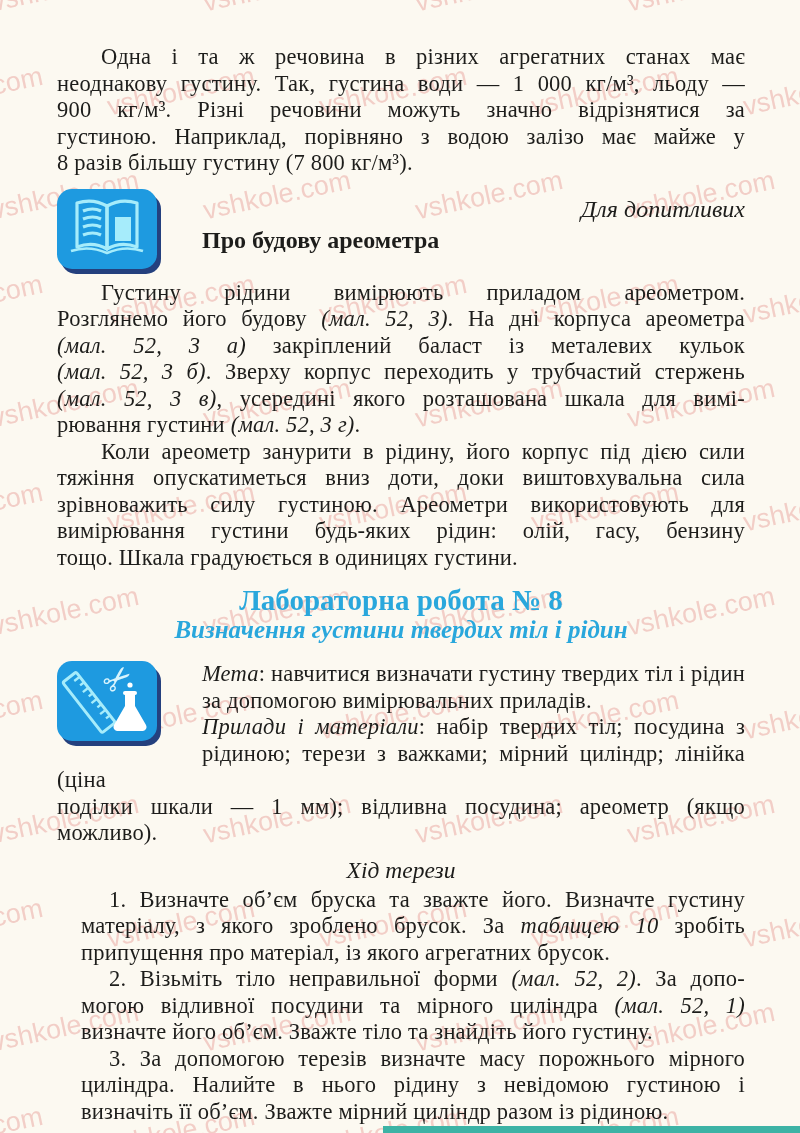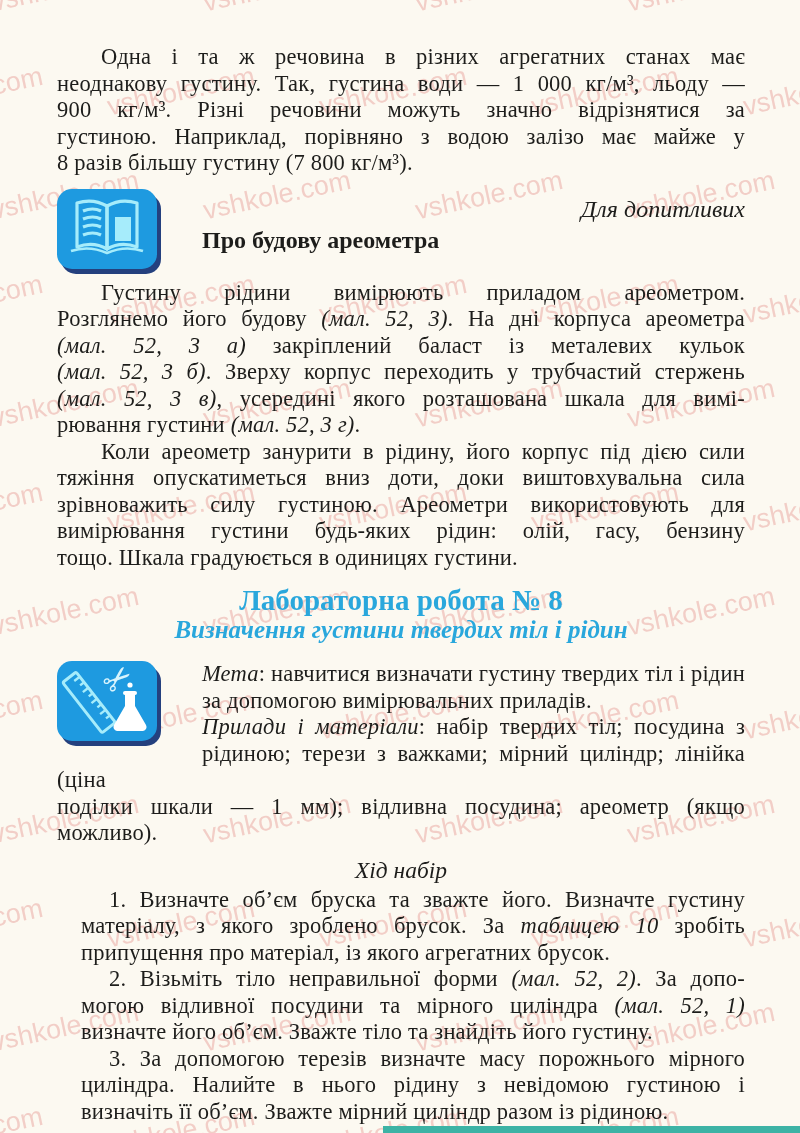--- a/index.html
+++ b/index.html
@@ -204,21 +204,21 @@
         </div>
       <div class="para">
           <div class="tline"><i>Прилади і матеріали</i>: набір твердих тіл; посудина з</div>
           <div class="tline">рідиною; терези з важками; мірний циліндр; лінійка (ціна</div>
           <div class="tline">поділки шкали — 1 мм); відливна посудина; ареометр (якщо</div>
           <div class="tline">можливо).</div>
         </div>
       <div class="clr"></div>
     </div>
 
-    <div id="procedure-title">Хід набір</div>
+    <div id="procedure-title">Хід терези</div>
 
     <div id="steps">
       <div class="para step-indent">
           <div class="tline">1. Визначте об’єм бруска та зважте його. Визначте густину</div>
           <div class="tline">матеріалу, з якого зроблено брусок. За <i>таблицею 10</i> зробіть</div>
           <div class="tline">припущення про матеріал, із якого агрегатних брусок.</div>
         </div>
       <div class="para step-indent">
           <div class="tline">2. Візьміть тіло неправильної форми <i>(мал. 52, 2)</i>. За допо-</div>
           <div class="tline">могою відливної посудини та мірного циліндра <i>(мал. 52, 1)</i></div>

